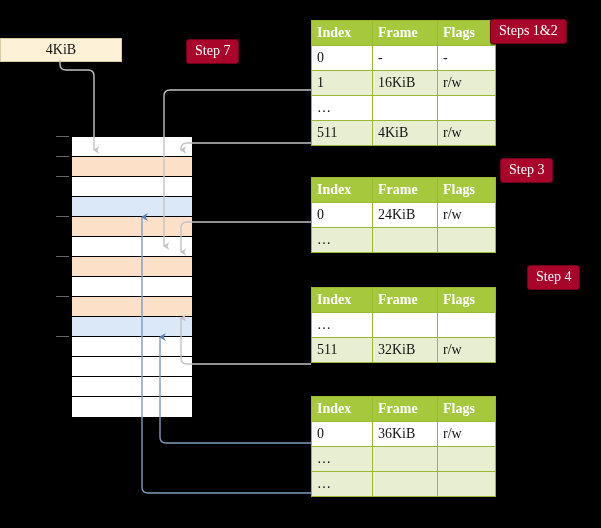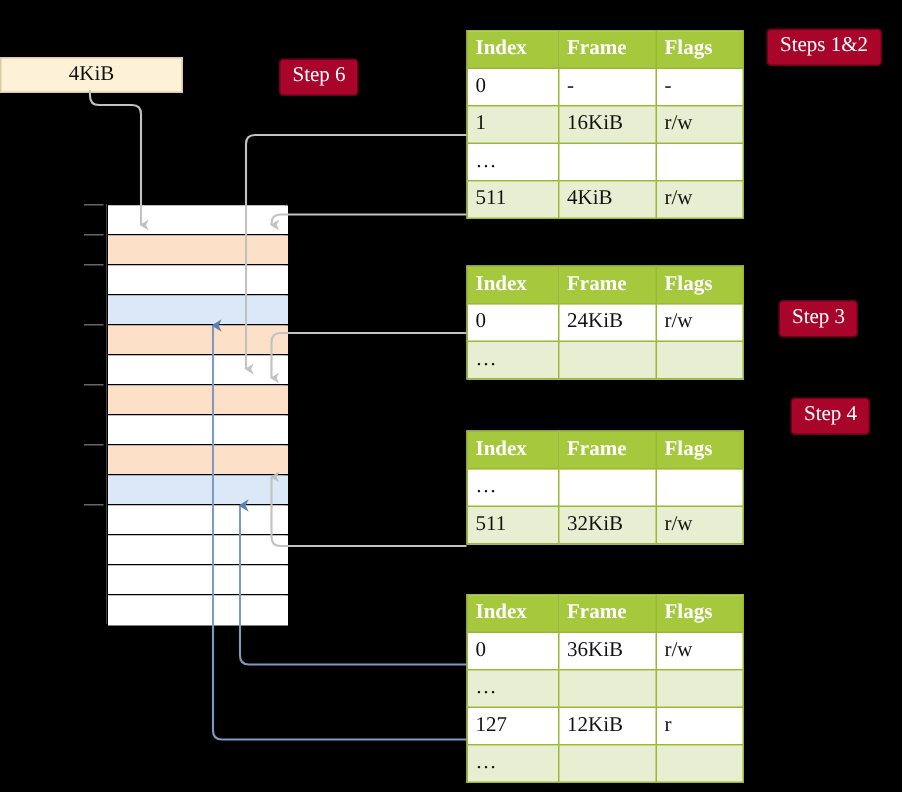--- a/index.html
+++ b/index.html
@@ -196,34 +196,29 @@
           <tr class="white">
             <td class="c-idx">0</td>
             <td class="c-frm">36KiB</td>
             <td class="c-flg">r/w</td>
           </tr>
           <tr class="alt">
             <td class="c-idx">…</td>
             <td class="c-frm"></td>
             <td class="c-flg"></td>
           </tr>
-          <tr class="white">
-            <td class="c-idx">127</td>
-            <td class="c-frm">12KiB</td>
-            <td class="c-flg">r</td>
-          </tr>
           <tr class="alt">
             <td class="c-idx">…</td>
             <td class="c-frm"></td>
             <td class="c-flg"></td>
           </tr>
         </tbody>
       </table>
     </div>
 
   <div id="badges-host">
-      <div class="badge" style="left: 186px; top: 39px;">Step 6</div>
-      <div class="badge" style="left: 511px; top: 19px; text-align: right;">Steps 1&amp;2</div>
-      <div class="badge" style="left: 519px; top: 158px; margin-top: 42px;">Step 3</div>
+      <div class="badge" style="left: 186px; top: 39px;">Step 7</div>
+      <div class="badge" style="left: 490px; top: 19px; text-align: right;">Steps 1&amp;2</div>
+      <div class="badge" style="left: 500px; top: 158px;">Step 3</div>
       <div class="badge" style="left: 515px; top: 265px; margin-left: 12px;">Step 4</div>
     </div>
 
 </div>
 
 </body></html>

